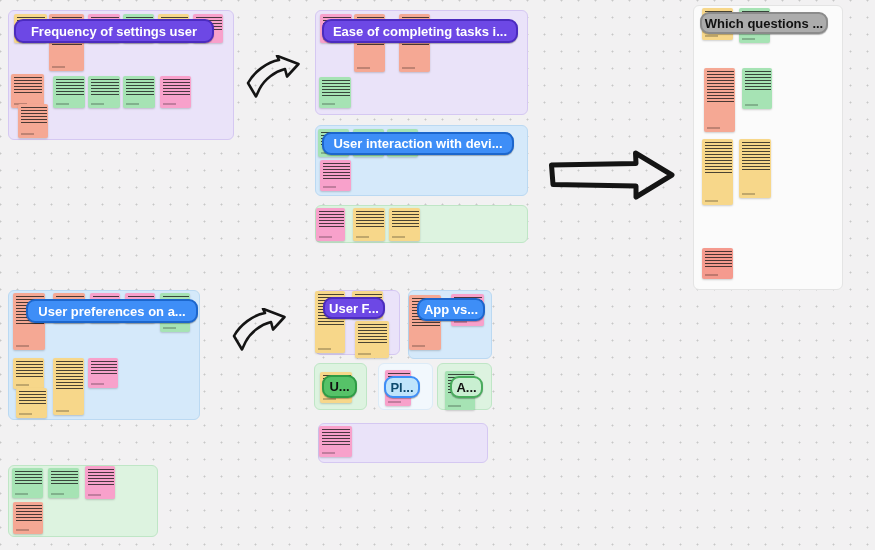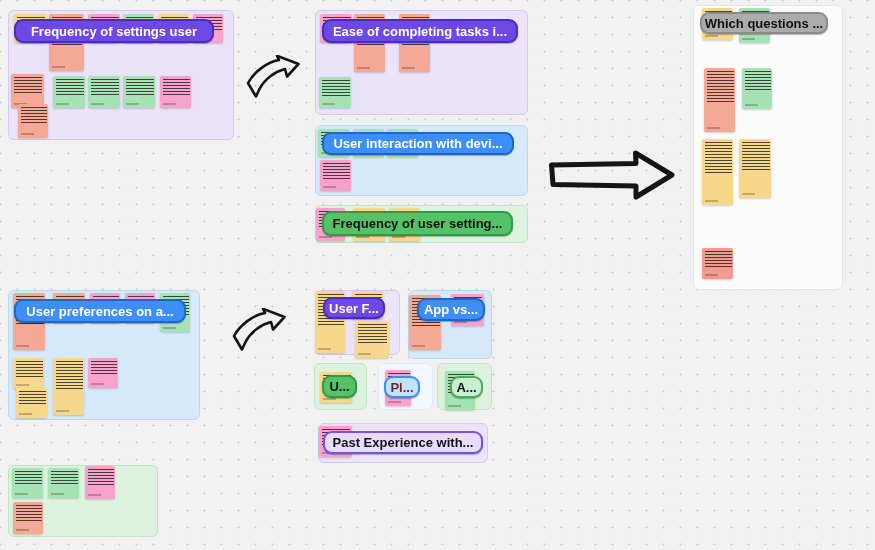--- a/index.html
+++ b/index.html
@@ -242,29 +242,27 @@
       <div class="scribble" style="height: 17px;"></div>
       <div class="sig"></div>
     </div>
     <div class="sticky" style="left: 13px; top: 502px; width: 30px; height: 32px; background: rgb(245, 168, 148);">
       <div class="scribble" style="height: 16px;"></div>
       <div class="sig"></div>
     </div>
     <div class="pill" style="left: 14px; top: 19px; width: 200px; height: 24px; background: rgb(109, 72, 229); border-color: rgb(75, 43, 191); color: rgb(255, 255, 255);">Frequency of settings user</div>
     <div class="pill" style="left: 322px; top: 132px; width: 192px; height: 23px; background: rgb(62, 142, 247); border-color: rgb(28, 102, 204); color: rgb(255, 255, 255);">User interaction with devi...</div>
     <div class="pill" style="left: 322px; top: 19px; width: 196px; height: 24px; background: rgb(109, 72, 229); border-color: rgb(75, 43, 191); color: rgb(255, 255, 255);">Ease of completing tasks i...</div>
-    <div class="pill" style="left: 322px; top: 211px; width: 191px; height: 25px; background: rgb(86, 194, 104); border-color: rgb(46, 156, 69); color: rgb(17, 17, 17);">Frequency of user setting...</div>
     <div class="pill" style="left: 700px; top: 12px; width: 128px; height: 22px; background: rgb(172, 172, 172); border-color: rgb(139, 139, 139); color: rgb(17, 17, 17);">Which questions ...</div>
-    <div class="pill" style="left: 14px; top: 299px; width: 172px; height: 24px; background: rgb(62, 142, 247); border-color: rgb(28, 102, 204); color: rgb(255, 255, 255);">User preferences on a...</div>
+    <div class="pill" style="left: 26px; top: 299px; width: 172px; height: 24px; background: rgb(62, 142, 247); border-color: rgb(28, 102, 204); color: rgb(255, 255, 255);">User preferences on a...</div>
     <div class="pill" style="left: 323px; top: 297px; width: 62px; height: 22px; background: rgb(109, 72, 229); border-color: rgb(75, 43, 191); color: rgb(255, 255, 255);">User F...</div>
     <div class="pill" style="left: 417px; top: 298px; width: 68px; height: 23px; background: rgb(62, 142, 247); border-color: rgb(28, 102, 204); color: rgb(255, 255, 255);">App vs...</div>
     <div class="pill" style="left: 322px; top: 375px; width: 35px; height: 23px; background: rgb(86, 194, 104); border-color: rgb(46, 156, 69); color: rgb(17, 17, 17);">U...</div>
-    <div class="pill" style="left: 384px; top: 376px; width: 36px; height: 22px; background: rgb(191, 228, 251); border-color: rgb(62, 142, 247); color: #7f1d1d;">Pl...</div>
+    <div class="pill" style="left: 384px; top: 376px; width: 36px; height: 22px; background: rgb(191, 228, 251); border-color: rgb(62, 142, 247); color: #0c4a6e;">Pl...</div>
     <div class="pill" style="left: 450px; top: 376px; width: 33px; height: 22px; background: rgb(201, 239, 209); border-color: rgb(73, 172, 93); color: rgb(17, 17, 17);">A...</div>
-    <div class="pill" style="left: 323px; top: 431px; width: 160px; height: 23px; background: rgb(230, 221, 251); border-color: rgb(124, 77, 232); color: rgb(17, 17, 17);">Past Experience with...</div>
     <svg viewBox="0 0 60 48" class="arrow" style="left: 243px; top: 55px; width: 60px; height: 48px;">
       <path d="M5 28 C 11 17 24 7 36 5 L 34 0.8 L 55.5 9 L 44 21.5 L 42 14 C 32 16.5 21.5 24 16.5 34 L 13 41.5 Z" fill="none" stroke="#141414" stroke-width="2.6" stroke-linejoin="round"></path>
     </svg>
     <svg viewBox="0 0 60 48" class="arrow" style="left: 228px; top: 308px; width: 62px; height: 48px;">
       <path d="M5 28 C 11 17 24 7 36 5 L 34 0.8 L 55.5 9 L 44 21.5 L 42 14 C 32 16.5 21.5 24 16.5 34 L 13 41.5 Z" fill="none" stroke="#141414" stroke-width="2.6" stroke-linejoin="round"></path>
     </svg>
     <svg viewBox="0 0 128 50" class="arrow" style="left: 548px; top: 150px; width: 128px; height: 50px;">
       <path d="M3.5 15 L 88 13.5 L 87.5 3 L 124 25 L 88 47 L 88 36 L 5 34.5 Z" fill="none" stroke="#141414" stroke-width="5" stroke-linejoin="round"></path>
     </svg>
   </div>

